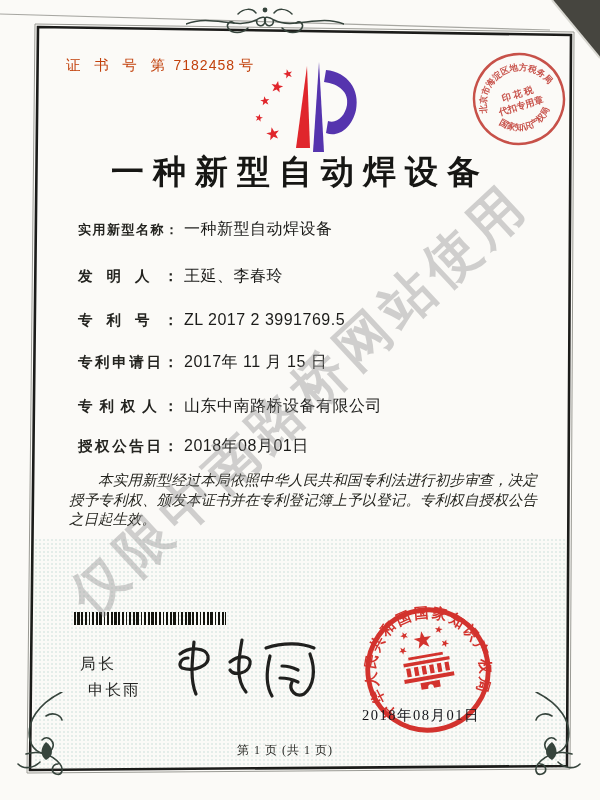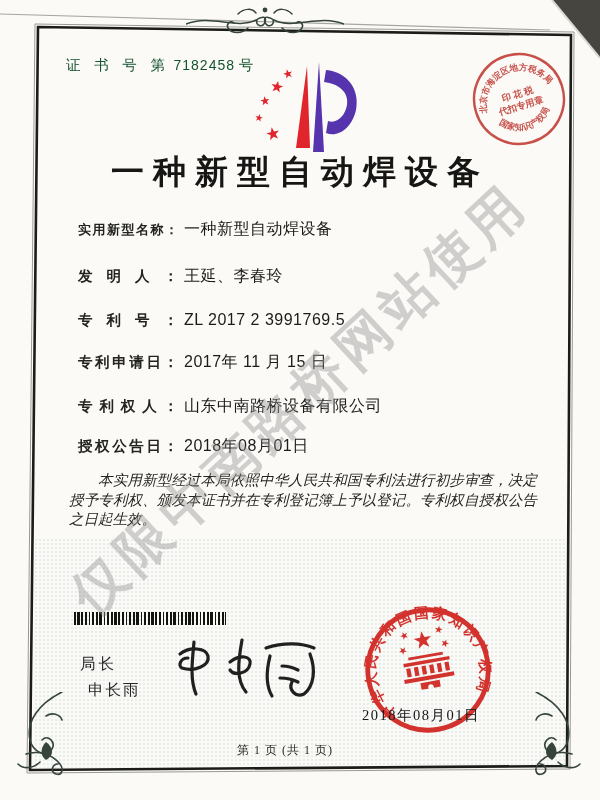--- a/index.html
+++ b/index.html
@@ -11,21 +11,21 @@
   }
   .abs{position:absolute;}
   
   .texture{
     left:34px;right:32px;top:538px;bottom:32px;z-index:0;pointer-events:none;
     background-image:radial-gradient(rgba(110,170,160,.20) 1px, rgba(0,0,0,0) 1px);
     background-size:4px 4px;opacity:.8;
   }
   .frame-svg{left:0;top:0;z-index:1;pointer-events:none;}
   
-  .cert-no{left:66px;top:56px;z-index:3;font-size:14.5px;color:#14532d;}
+  .cert-no{left:66px;top:56px;z-index:3;font-size:14.5px;color:#c2410c;}
   .cert-no .sp{letter-spacing:5px;}
   .cert-no .num{letter-spacing:1px;font-family:"Liberation Sans","DejaVu Sans",sans-serif;font-size:14px;}
   
   .logo{left:250px;top:60px;width:110px;height:92px;z-index:3;}
   
   .stamp{left:470px;top:50px;width:98px;height:98px;z-index:4;transform:rotate(-17deg);opacity:.88;}
   .stamp text{font-family:"Liberation Serif","DejaVu Serif",serif;font-weight:bold;}
   
   .title{left:0;right:0;top:150px;z-index:3;text-align:center;
     font-size:33px;font-weight:bold;letter-spacing:9px;color:#161614;}

